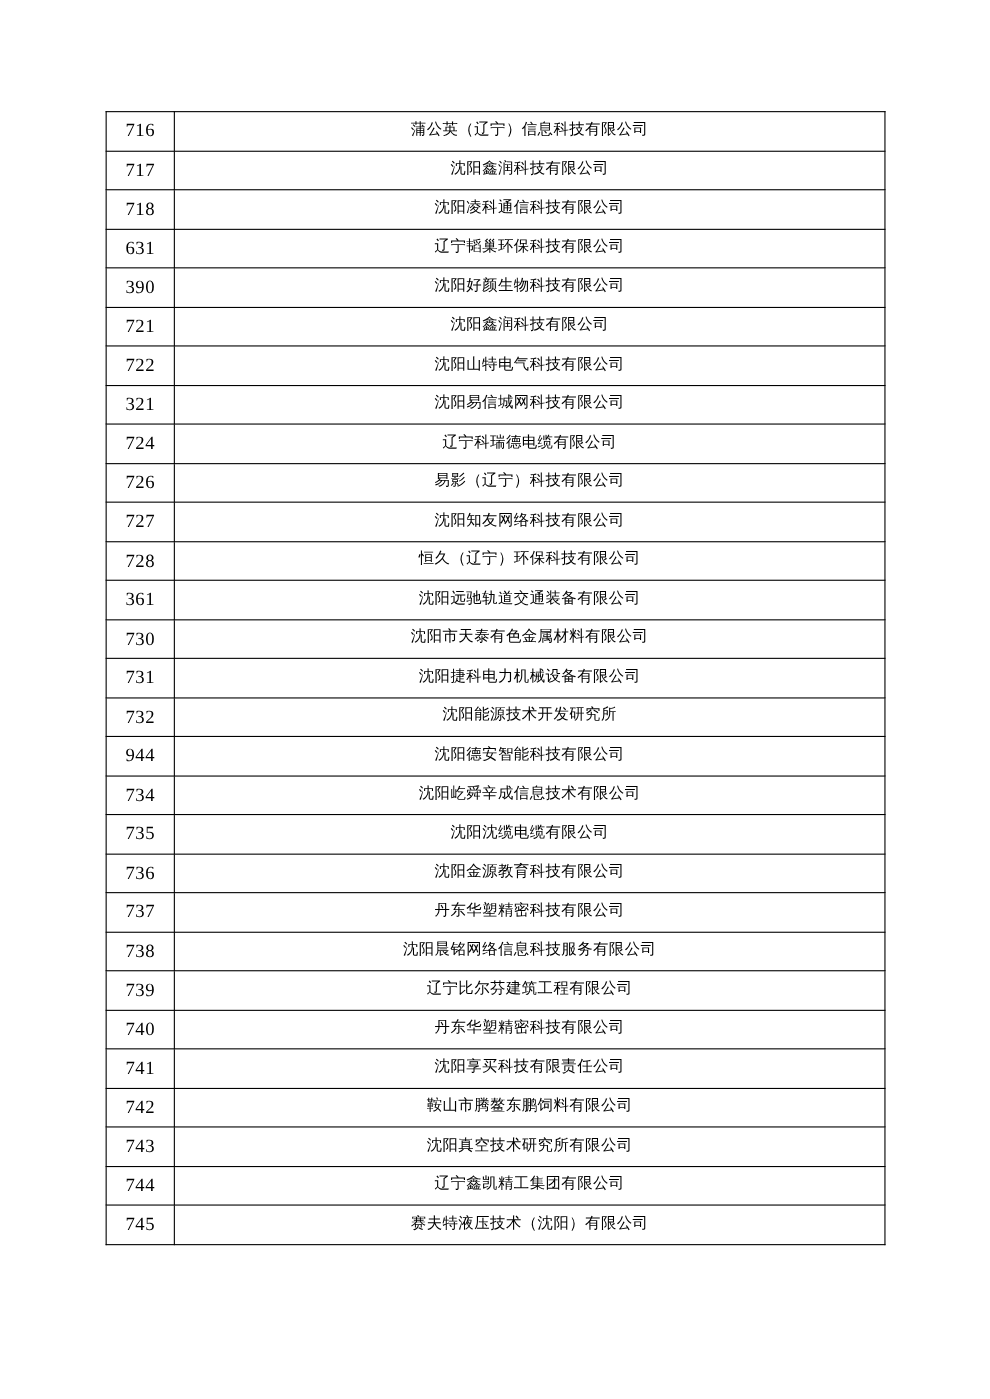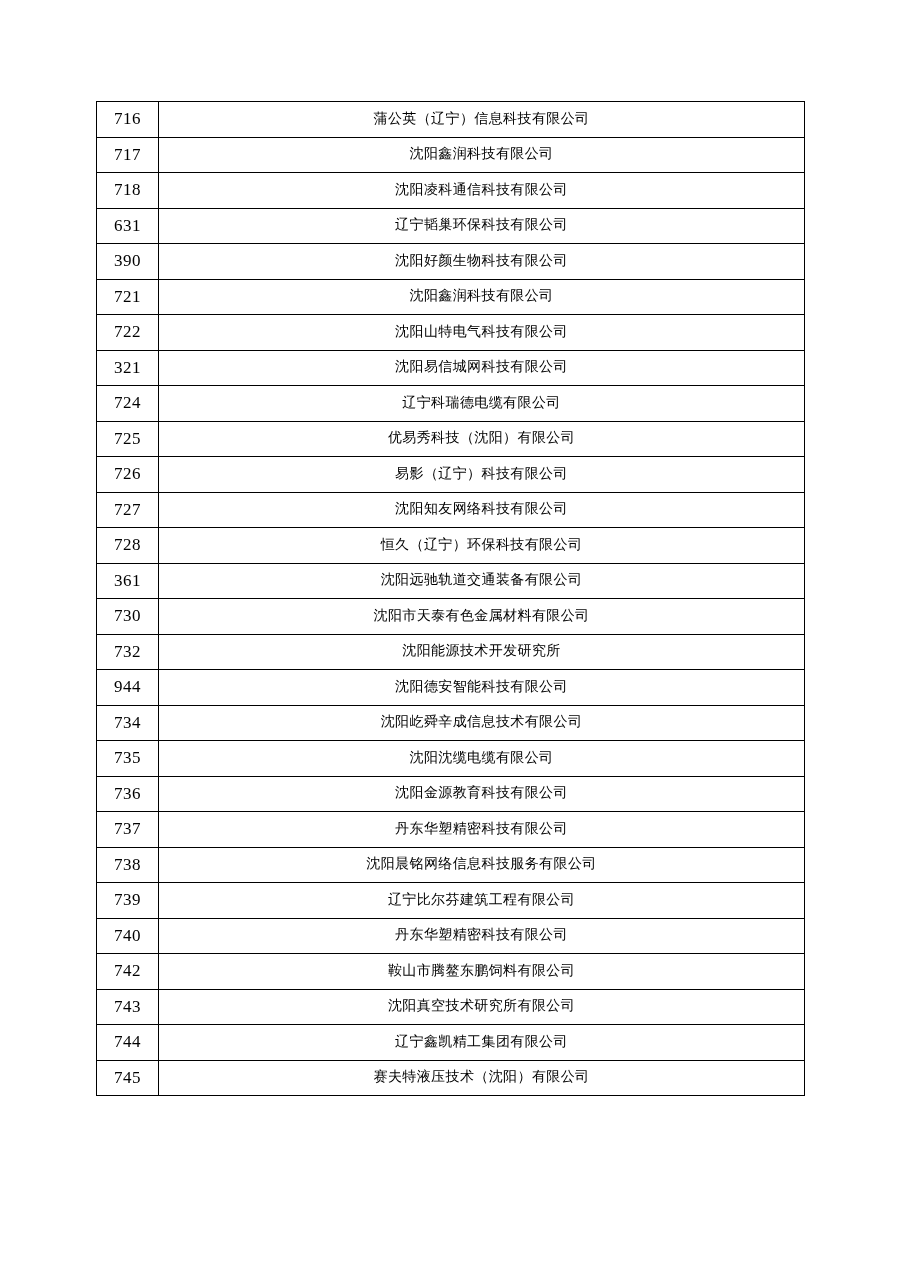--- a/index.html
+++ b/index.html
@@ -98,42 +98,42 @@
         </tr>
         <tr>
           <td class="num">321</td>
           <td class="name">沈阳易信城网科技有限公司</td>
         </tr>
         <tr>
           <td class="num">724</td>
           <td class="name">辽宁科瑞德电缆有限公司</td>
         </tr>
         <tr>
-          <td class="num">725</td>
-          <td class="name">优易秀科技（沈阳）有限公司</td>
-        </tr>
-        <tr>
           <td class="num">726</td>
           <td class="name">易影（辽宁）科技有限公司</td>
         </tr>
         <tr>
           <td class="num">727</td>
           <td class="name">沈阳知友网络科技有限公司</td>
         </tr>
         <tr>
           <td class="num">728</td>
           <td class="name">恒久（辽宁）环保科技有限公司</td>
         </tr>
         <tr>
           <td class="num">361</td>
           <td class="name">沈阳远驰轨道交通装备有限公司</td>
         </tr>
         <tr>
           <td class="num">730</td>
           <td class="name">沈阳市天泰有色金属材料有限公司</td>
+        </tr>
+        <tr>
+          <td class="num">731</td>
+          <td class="name">沈阳捷科电力机械设备有限公司</td>
         </tr>
         <tr>
           <td class="num">732</td>
           <td class="name">沈阳能源技术开发研究所</td>
         </tr>
         <tr>
           <td class="num">944</td>
           <td class="name">沈阳德安智能科技有限公司</td>
         </tr>
         <tr>
@@ -158,20 +158,24 @@
         </tr>
         <tr>
           <td class="num">739</td>
           <td class="name">辽宁比尔芬建筑工程有限公司</td>
         </tr>
         <tr>
           <td class="num">740</td>
           <td class="name">丹东华塑精密科技有限公司</td>
         </tr>
         <tr>
+          <td class="num">741</td>
+          <td class="name">沈阳享买科技有限责任公司</td>
+        </tr>
+        <tr>
           <td class="num">742</td>
           <td class="name">鞍山市腾鳌东鹏饲料有限公司</td>
         </tr>
         <tr>
           <td class="num">743</td>
           <td class="name">沈阳真空技术研究所有限公司</td>
         </tr>
         <tr>
           <td class="num">744</td>
           <td class="name">辽宁鑫凯精工集团有限公司</td>

